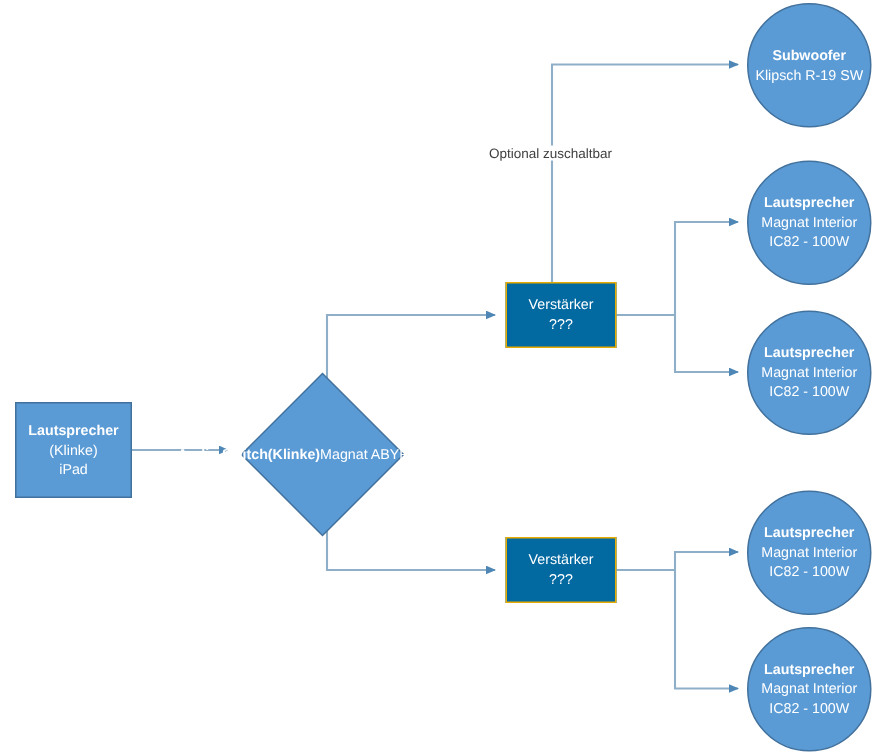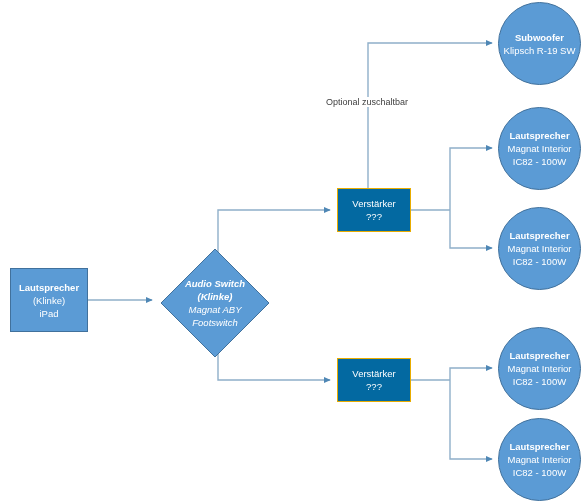--- a/index.html
+++ b/index.html
@@ -67,24 +67,23 @@
     left: 0;
     top: 0;
     width: 100%;
     height: 100%;
     z-index: 0;
   }
   .diamond-node .label-wrap {
     position: relative;
     z-index: 1;
     display: flex;
-    flex-direction: column;
+    flex-direction: row;
     align-items: center;
     justify-content: center;
-    font-style: italic;
   }
   .edge-label {
     position: absolute;
     font-size: 9px;
     color: #404040;
     white-space: nowrap;
     z-index: 3;
     background: #ffffff;
     padding: 0 2px;
   }

